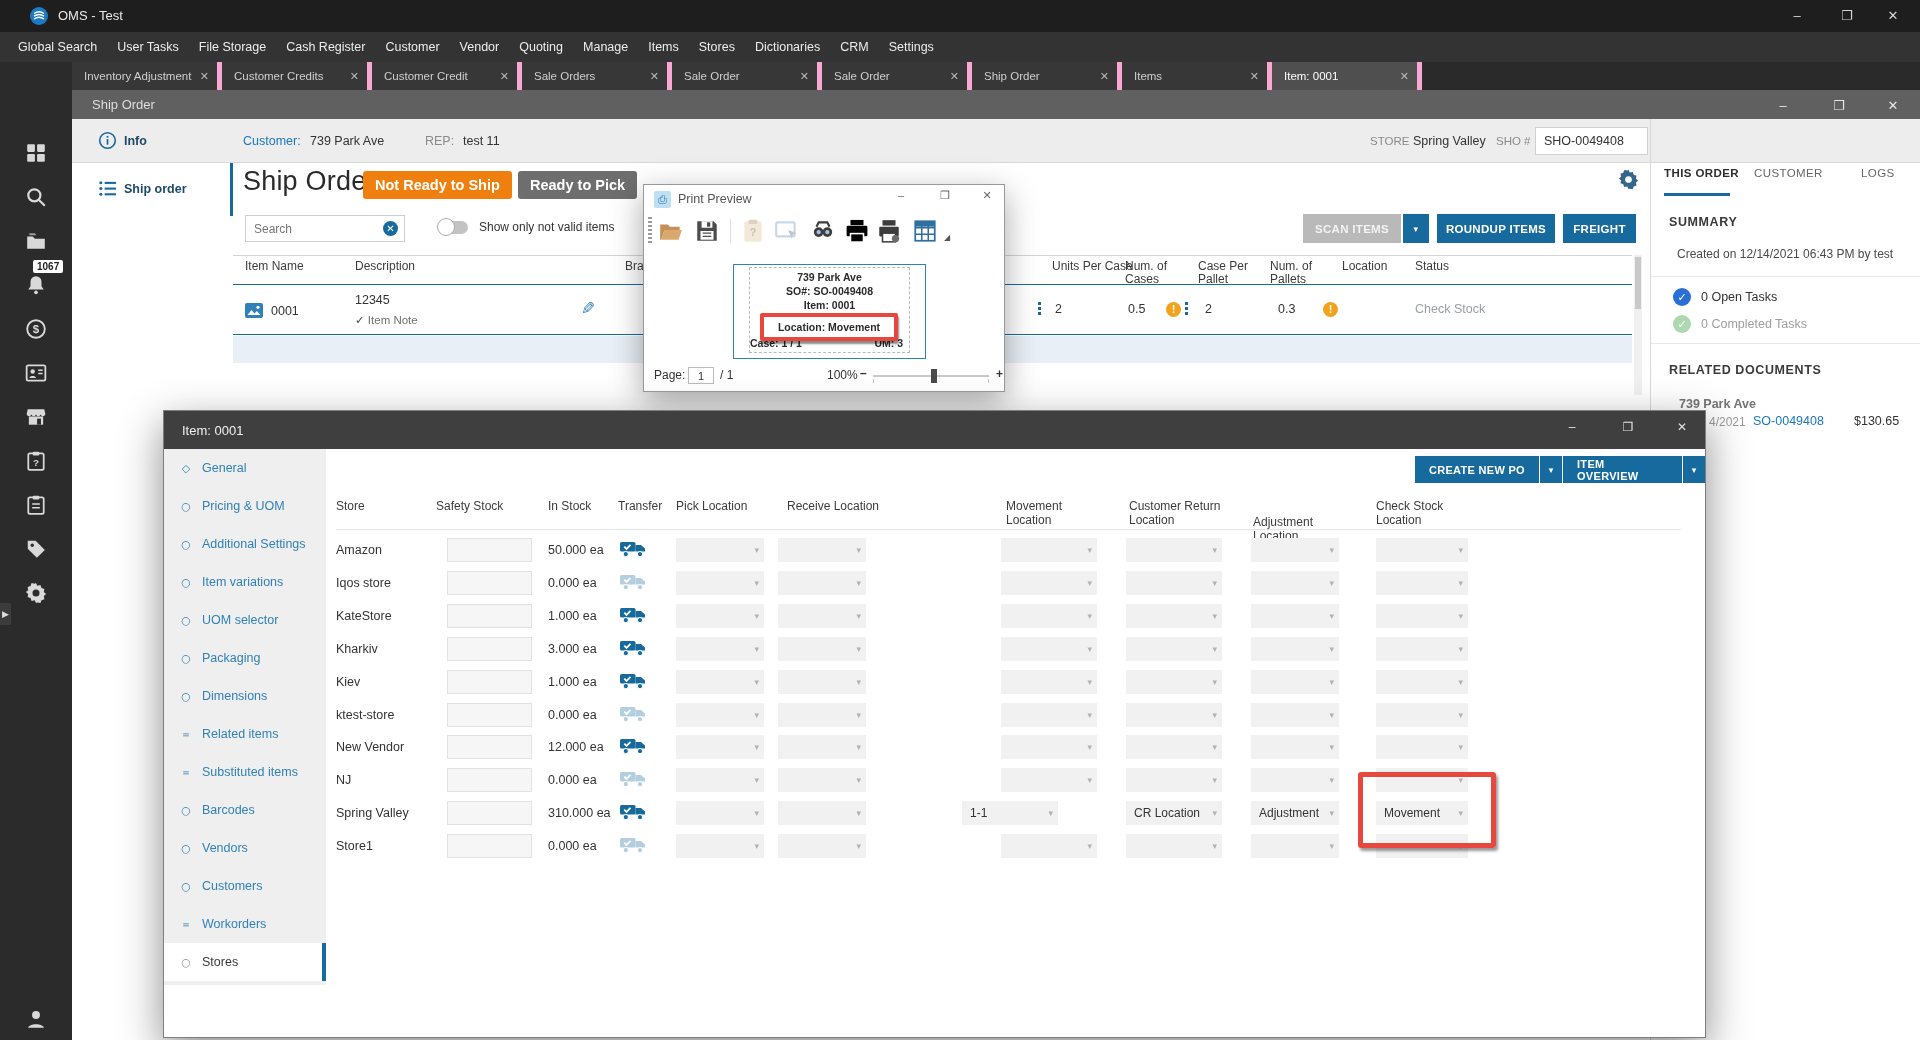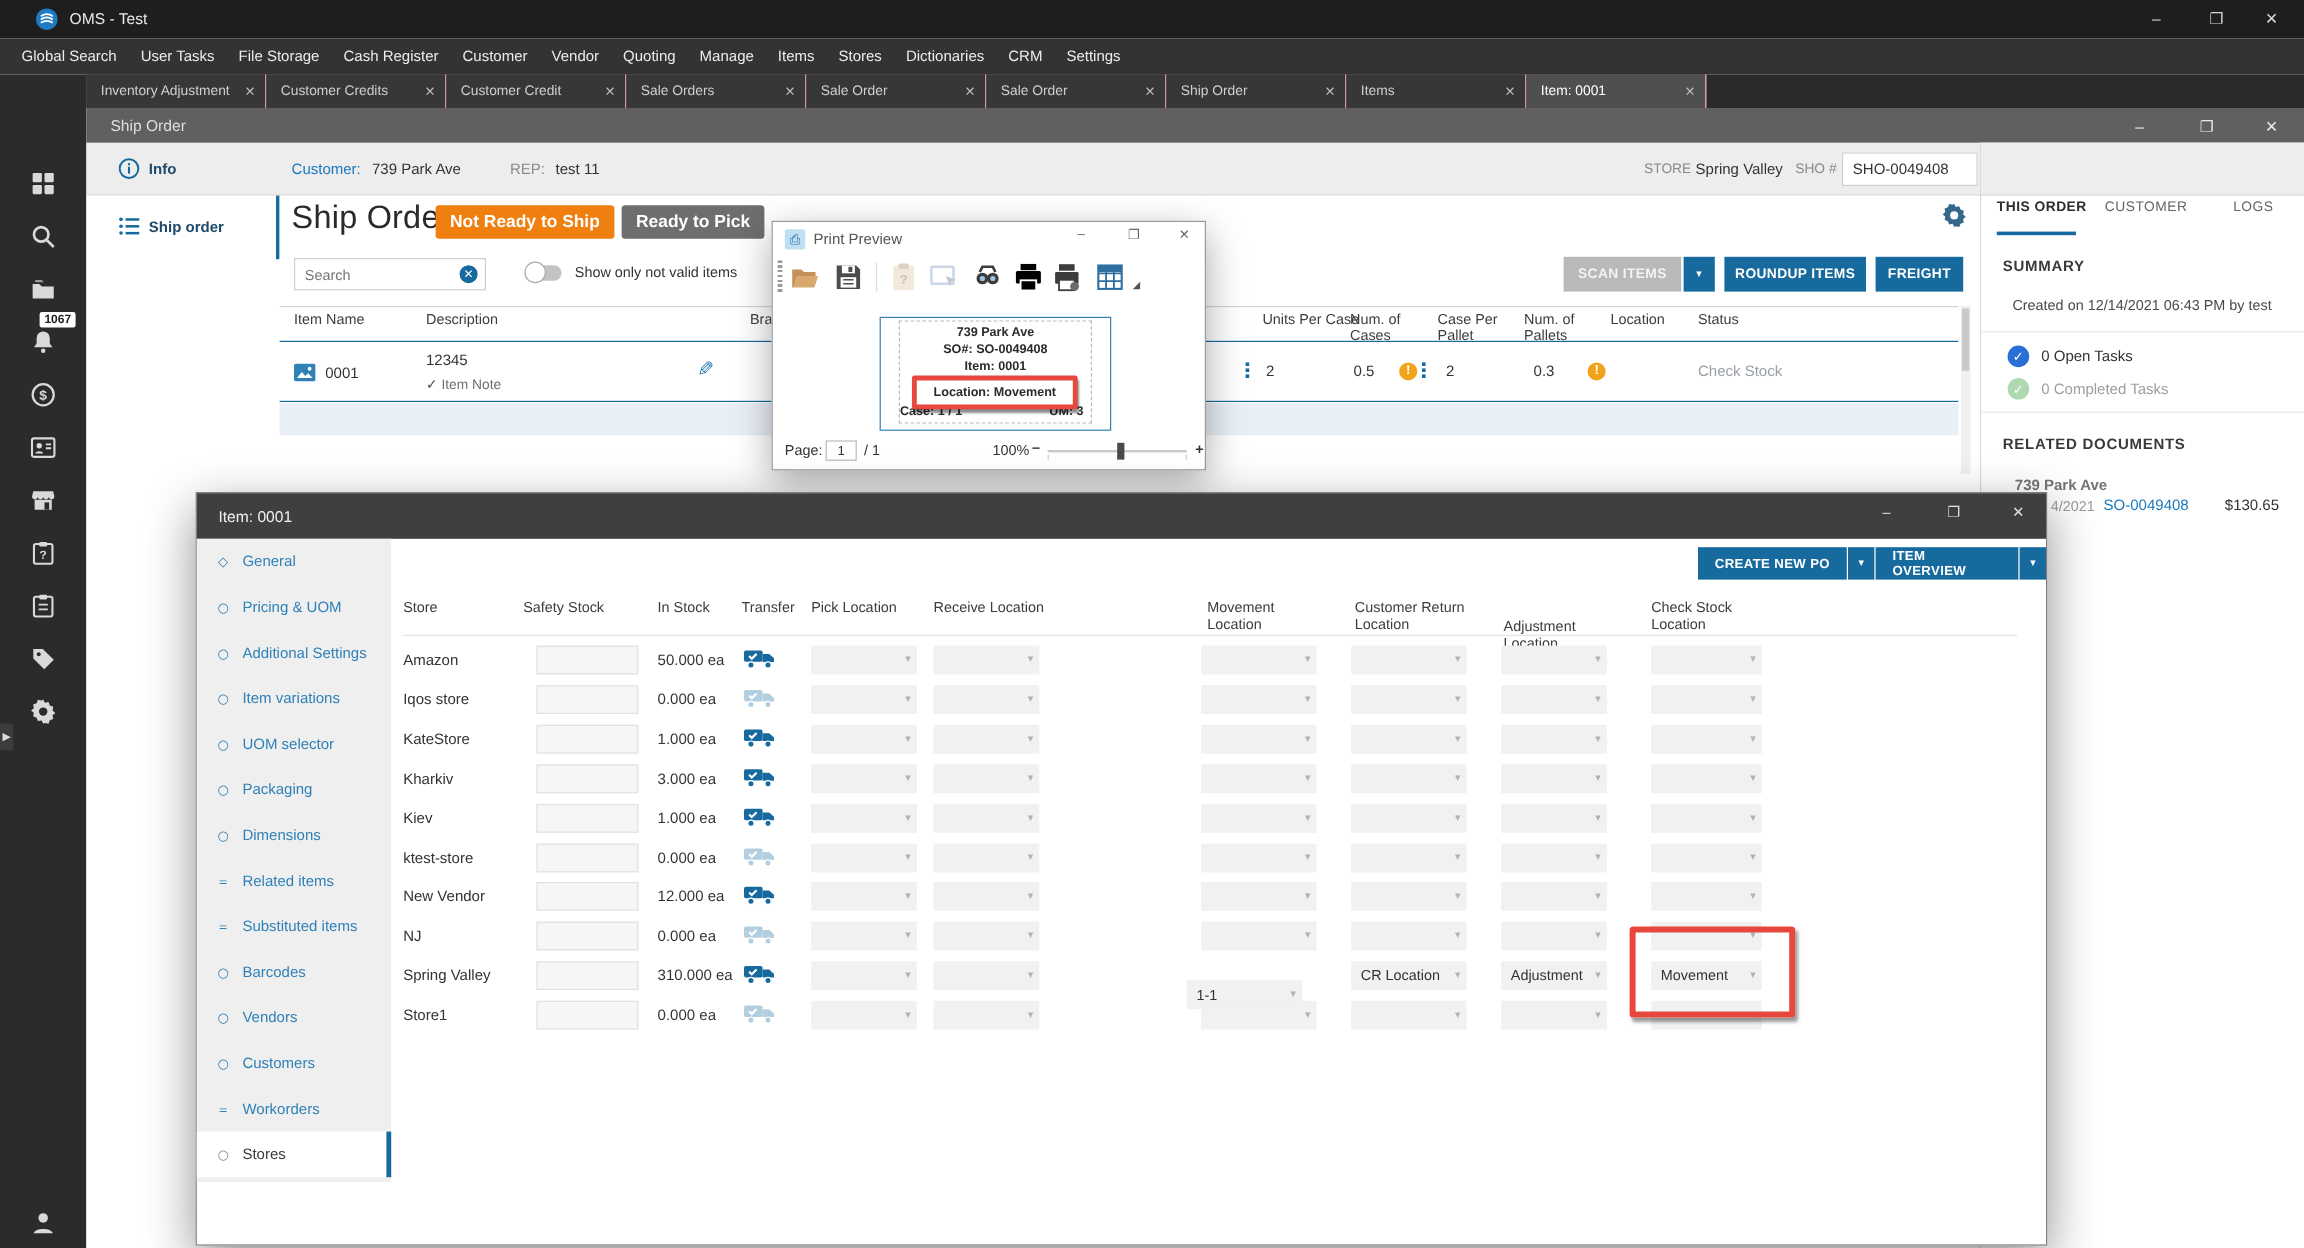--- a/index.html
+++ b/index.html
@@ -17,21 +17,21 @@
 
   
   #titlebar{left:0;top:0;width:1920px;height:32px;background:var(--dark1);color:#e9e9e9;font-size:13px}
   #logo{left:30px;top:7px;width:18px;height:18px;border-radius:50%;background:#1e7ac2}
   #app-title{position:absolute;left:58px;top:8px}
   .winctl{position:absolute;top:0;width:46px;height:31px;color:#d6d6d6;font-size:13px;
           display:flex;align-items:center;justify-content:center}
   #menubar{left:0;top:32px;width:1920px;height:30px;background:var(--dark2);display:flex;align-items:center;padding-left:8px}
   #menubar .mi{color:#ececec;font-size:12.5px;padding:0 10px;line-height:30px;cursor:default}
   #tabbar{left:72px;top:62px;width:1848px;height:28px;background:var(--dark3);display:flex}
-  .tab{width:150px;height:28px;display:flex;align-items:center;background:#373737;border-right:1px solid #f9a8d4;
+  .tab{width:150px;height:28px;display:flex;align-items:center;background:#373737;border-right:5px solid #f9a8d4;
        color:#cfcfcf;font-size:11.5px;padding:0 8px 0 12px}
   .tab .lbl{flex:1;overflow:hidden;white-space:nowrap;text-overflow:ellipsis}
   .tab .x{color:#b9b9b9;font-size:11px;padding-left:6px}
   .tab.active{background:#4f4f4f;color:#fff}
 
   
   #sidebar{left:0;top:62px;width:72px;height:978px;background:var(--sidebar)}
   .side-ic{position:absolute;left:25px;width:22px;height:22px;color:#d9d9d9}
   #side-badge{position:absolute;left:33px;top:198px;background:#fff;color:#222;font-size:10px;
               padding:1px 4px;border-radius:2px;font-weight:bold}
@@ -658,21 +658,21 @@
           <span>Stores</span>
           <div class="selbar"></div>
         </div>
       </div>
     <div id="modal-table">
         <div class="m-th" style="left: 172px; top: 88px; width: 70px;">Store</div>
         <div class="m-th" style="left: 272px; top: 88px; width: 80px;">Safety Stock</div>
         <div class="m-th" style="left: 384px; top: 88px; width: 60px;">In Stock</div>
         <div class="m-th" style="left: 454px; top: 88px; width: 60px;">Transfer</div>
         <div class="m-th" style="left: 512px; top: 88px; width: 90px;">Pick Location</div>
-        <div class="m-th" style="left: 614px; top: 88px; width: 110px;">Receive Location</div>
+        <div class="m-th" style="left: 614px; top: 88px; width: 110px; text-align: center;">Receive Location</div>
         <div class="m-th" style="left: 842px; top: 88px; width: 75px;">Movement Location</div>
         <div class="m-th" style="left: 965px; top: 88px; width: 100px;">Customer Return Location</div>
         <div class="m-th" style="left: 1089px; top: 104px; width: 80px;">Adjustment Location</div>
         <div class="m-th" style="left: 1212px; top: 88px; width: 80px;">Check Stock Location</div>
         <div class="m-store" style="left: 172px; top: 132px;">Amazon</div>
         <input class="m-input" style="left: 283px; top: 127px; position: absolute;">
         <div class="m-stock" style="left: 384px; top: 132px;">50.000 ea</div>
         <div class="ic truck" style="left: 456px; top: 129px; width: 27px; height: 18px;">
           <svg viewBox="0 0 27 17">
             <rect x="0" y="1.5" width="15.5" height="9.5" rx="1.5" fill="currentColor"></rect>
@@ -971,21 +971,21 @@
           </svg>
         </div>
         <div class="dd" style="left: 512px; top: 390px; width: 88px;">
           <span></span>
           <span class="car uni">▾</span>
         </div>
         <div class="dd" style="left: 614px; top: 390px; width: 88px;">
           <span></span>
           <span class="car uni">▾</span>
         </div>
-        <div class="dd" style="left: 825px; top: 390px; width: 96px; margin-top: 16px;">
+        <div class="dd" style="left: 798px; top: 390px; width: 96px;">
           <span>1-1</span>
           <span class="car uni">▾</span>
         </div>
         <div class="dd" style="left: 962px; top: 390px; width: 96px;">
           <span>CR Location</span>
           <span class="car uni">▾</span>
         </div>
         <div class="dd" style="left: 1087px; top: 390px; width: 88px;">
           <span>Adjustment</span>
           <span class="car uni">▾</span>

